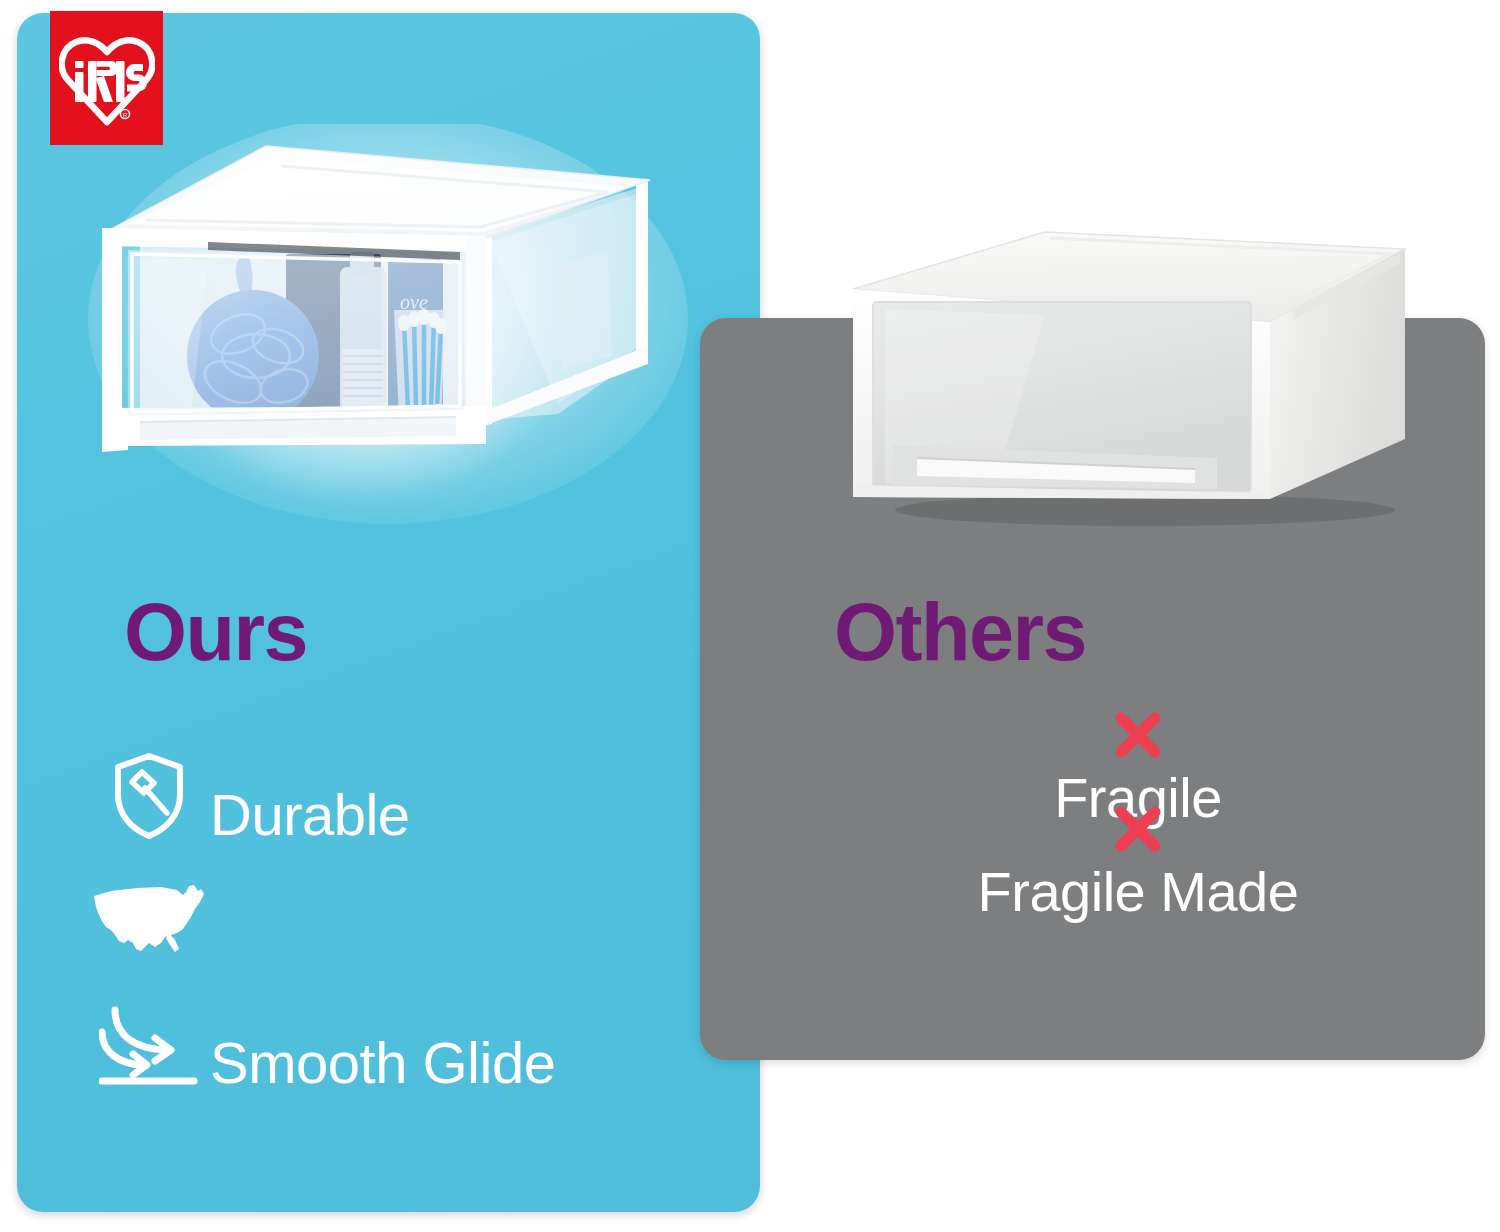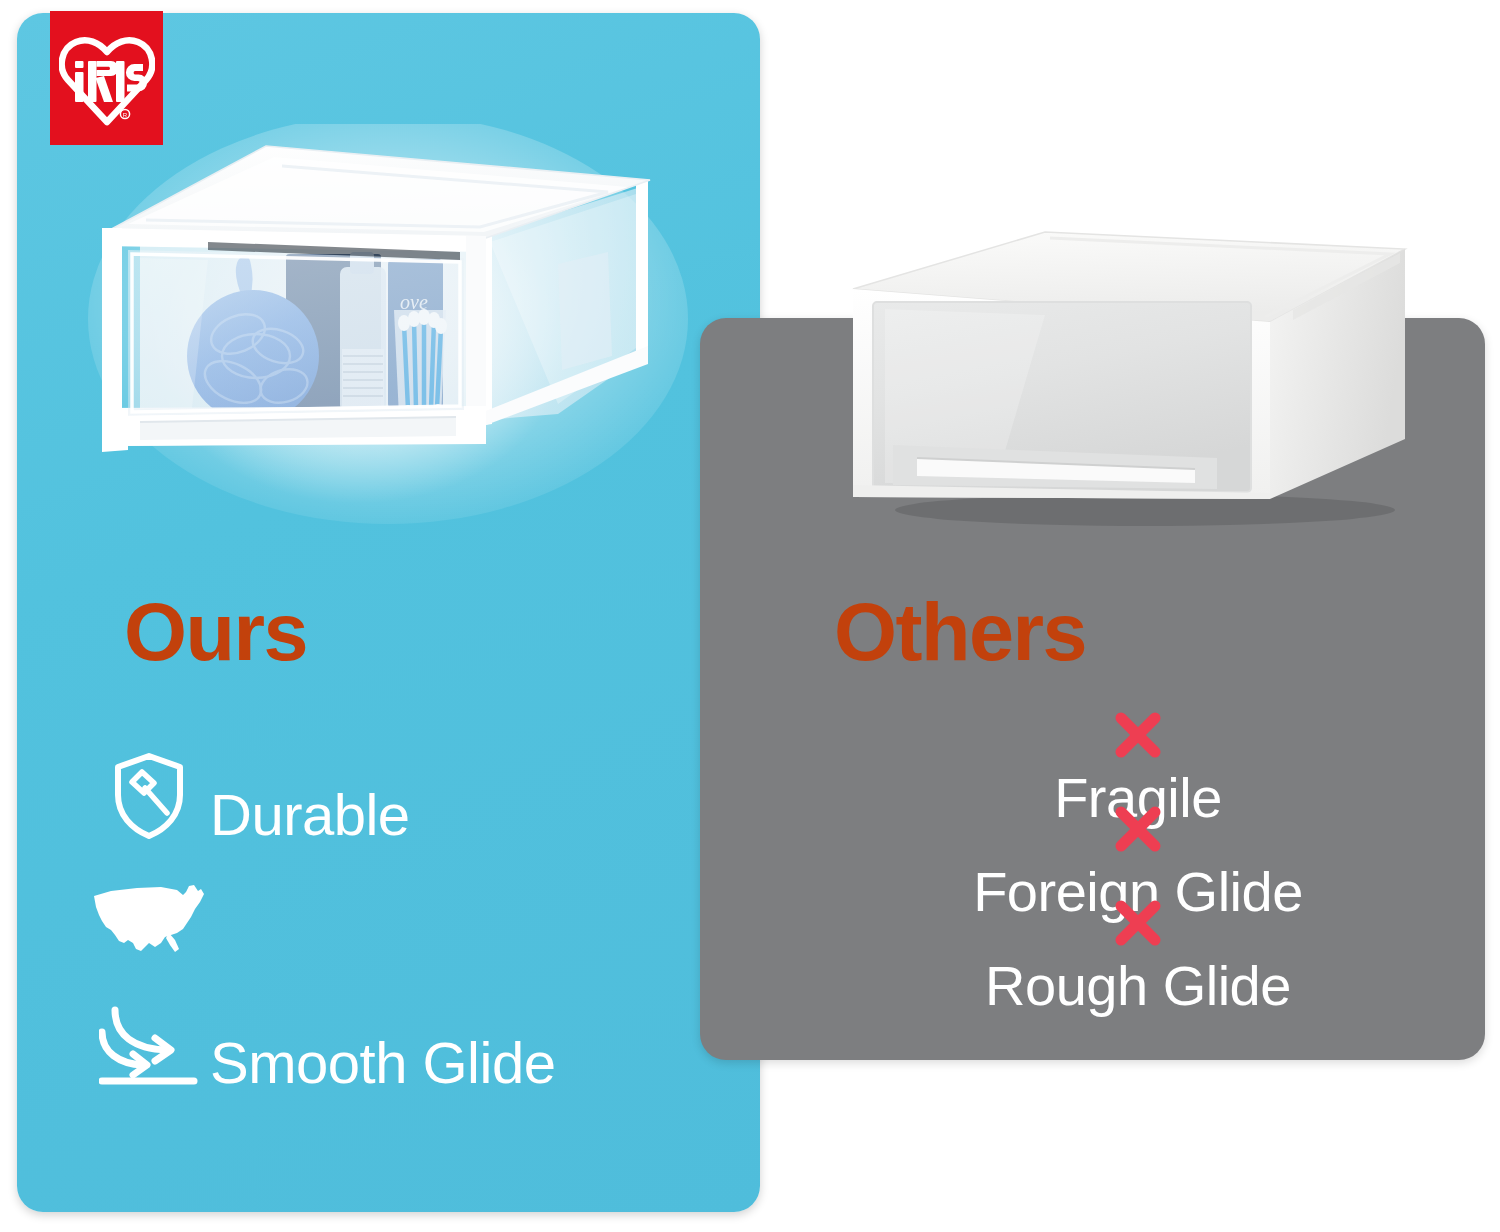--- a/index.html
+++ b/index.html
@@ -46,21 +46,21 @@
   .prod-others{
     position:absolute;left:845px;top:227px;width:570px;height:300px;z-index:35;
   }
   .prod-ours svg,.prod-others svg{display:block;width:100%;height:100%;}
 
   
   .heading{
     position:absolute;
     font-size:81px;
     font-weight:700;
-    color:#c2410c;
+    color:#701a75;
     letter-spacing:-1.5px;
     line-height:1;
     white-space:nowrap;
     z-index:50;
   }
   .heading.ours{left:124px;top:592px;}
   .heading.others{left:834px;top:592px;}
 
   
   .flist{position:absolute;z-index:50;}
@@ -355,27 +355,18 @@
       <span class="flabel">Fragile</span>
     </div>
 
     <div class="frow">
       <span class="fic">
         <svg width="50" height="50" viewBox="0 0 50 50" xmlns="http://www.w3.org/2000/svg">
           <line x1="8" y1="8" x2="42" y2="42" stroke="#ee3e52" stroke-width="11" stroke-linecap="round"></line>
           <line x1="42" y1="8" x2="8" y2="42" stroke="#ee3e52" stroke-width="11" stroke-linecap="round"></line>
         </svg>
       </span>
-      <span class="flabel">Foreign Glide</span>
-    </div>
-
-    <div class="frow">
-      <span class="fic">
-        <svg width="50" height="50" viewBox="0 0 50 50" xmlns="http://www.w3.org/2000/svg">
-          <line x1="8" y1="8" x2="42" y2="42" stroke="#ee3e52" stroke-width="11" stroke-linecap="round"></line>
-          <line x1="42" y1="8" x2="8" y2="42" stroke="#ee3e52" stroke-width="11" stroke-linecap="round"></line>
-        </svg>
-      </span>
-      <span class="flabel">Rough Glide</span>
-    </div>
+      <span class="flabel">Fragile Made</span>
+    </div>
+
   </div>
 
 </div>
 
 </body></html>

